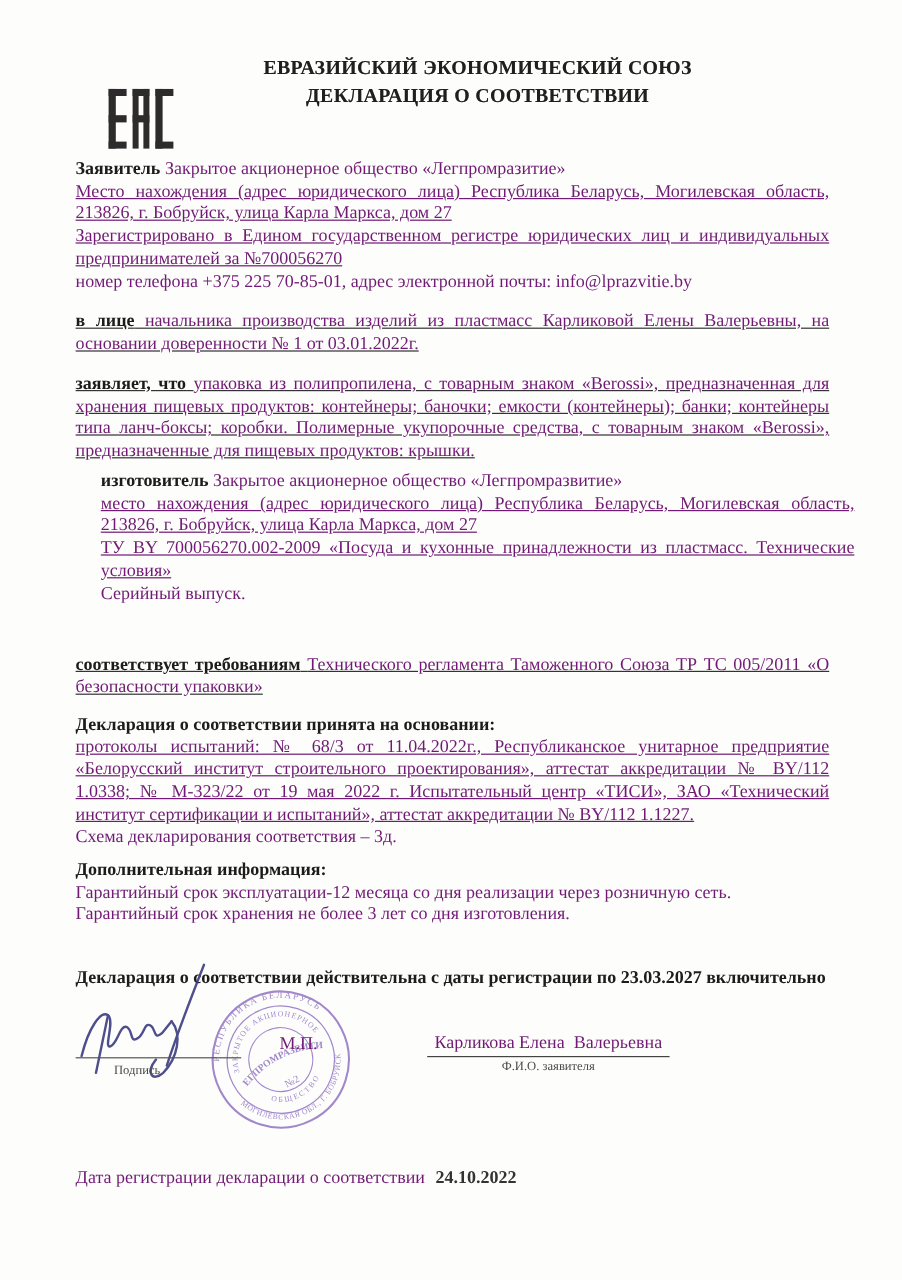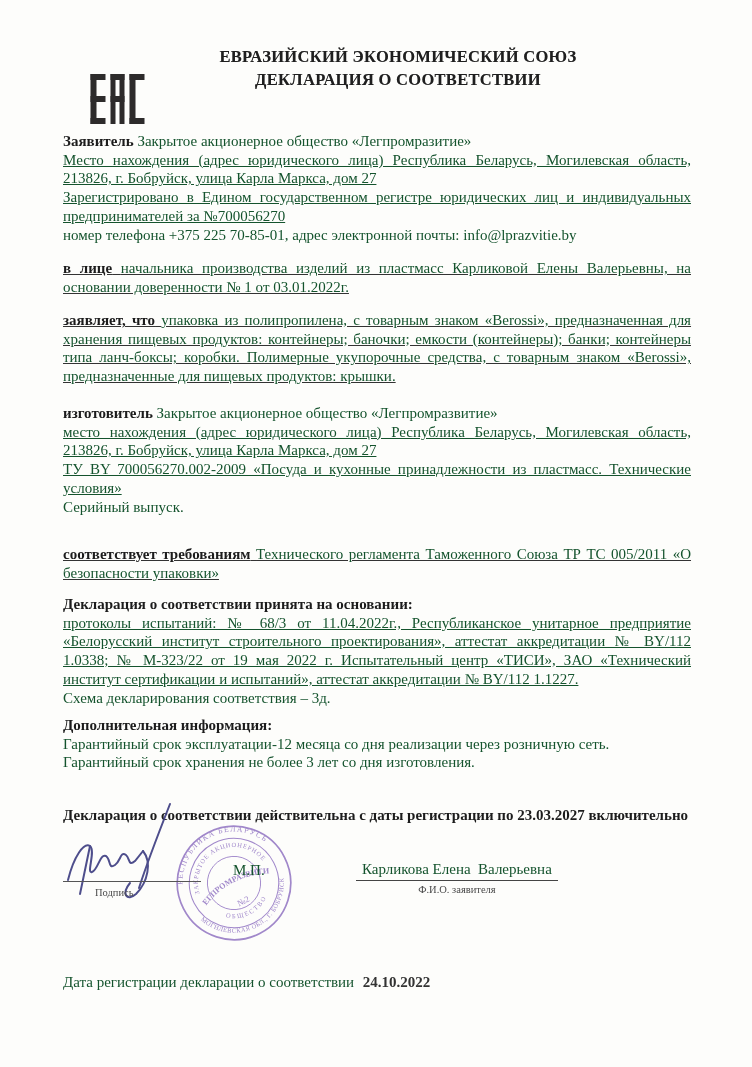--- a/index.html
+++ b/index.html
@@ -12,21 +12,21 @@
   .abs{position:absolute;}
   .doc-title{
     left:0;right:0;text-align:center;font-weight:bold;color:#1f1f1f;
     font-size:16.5px;letter-spacing:.3px;line-height:22px;
     text-shadow:0 0 .5px rgba(0,0,0,.4);
     padding-left:44px;
   }
   .block{left:63px;width:628px;}
   .jline{text-align:justify;text-decoration:underline;}
   .para b, .head-b{font-weight:bold;color:#1c1c1c;}
-  .txt{color:#14532d;}
+  .txt{color:#701a75;}
   .ws-pre{white-space:pre;}
   .nowrap{white-space:nowrap;}
   .smallcap{font-size:10.5px;color:#4a4a4a;}
   .sigline{border-top:1.4px solid #555;}
   .nameline{border-bottom:1.4px solid #444;padding:0 6px 1px 6px;}
   .bold-line{font-weight:bold;color:#1c1c1c;}
   .stamp-wrap{opacity:.82;transform:rotate(-27deg);}
   svg text{font-family:"Liberation Serif","DejaVu Serif",serif;}
 </style>
 </head>
@@ -63,21 +63,21 @@
   </div>
 
   <div class="abs block para jline" style="top:259px;">
     <b>в лице</b> <span class="txt">начальника производства изделий из пластмасс Карликовой Елены Валерьевны, на основании доверенности № 1 от 03.01.2022г.</span>
   </div>
 
   <div class="abs block para jline" style="top:311px;">
     <b>заявляет, что</b> <span class="txt">упаковка из полипропилена, с товарным знаком «Berossi», предназначенная для хранения пищевых продуктов: контейнеры; баночки; емкости (контейнеры); банки; контейнеры типа ланч-боксы; коробки. Полимерные укупорочные средства, с товарным знаком «Berossi», предназначенные для пищевых продуктов: крышки.</span>
   </div>
 
-  <div class="abs block para" style="top:404px;">
+  <div class="abs block para" style="top:392px;margin-left:21px;">
     <div><b>изготовитель</b> <span class="txt">Закрытое акционерное общество «Легпромразвитие»</span></div>
     <div class="jline txt">место нахождения (адрес юридического лица) Республика Беларусь, Могилевская область, 213826, г. Бобруйск, улица Карла Маркса, дом 27</div>
     <div class="jline txt">ТУ BY 700056270.002-2009 «Посуда и кухонные принадлежности из пластмасс. Технические условия»</div>
     <div class="txt">Серийный выпуск.</div>
   </div>
 
   <div class="abs block para jline" style="top:545px;">
     <b>соответствует требованиям</b> <span class="txt">Технического регламента Таможенного Союза ТР ТС 005/2011 «О безопасности упаковки»</span>
   </div>
 

